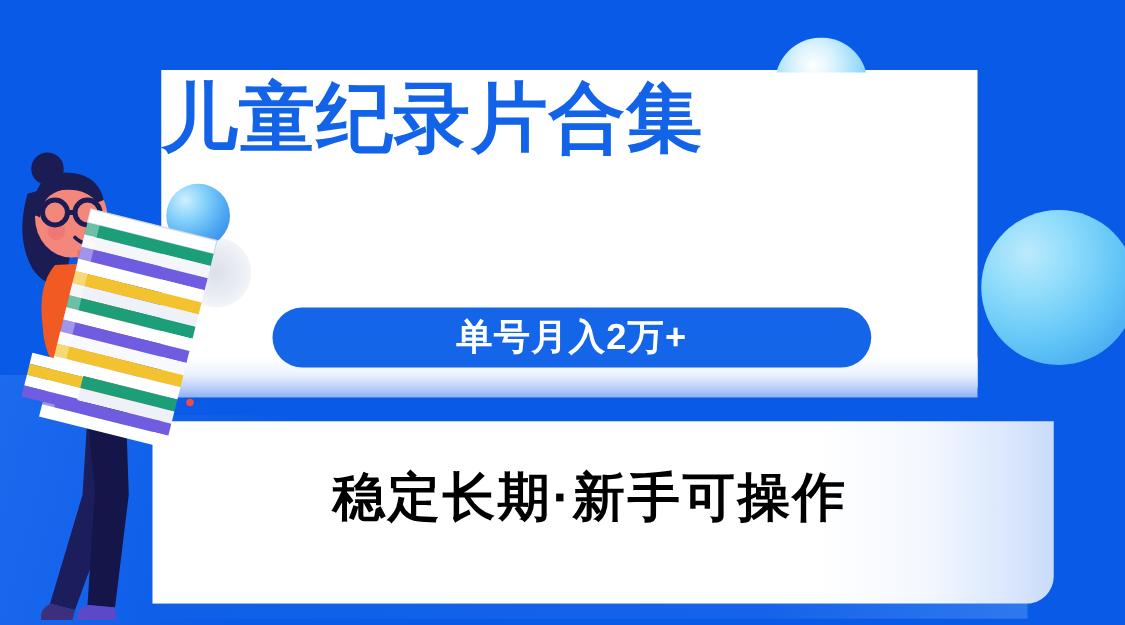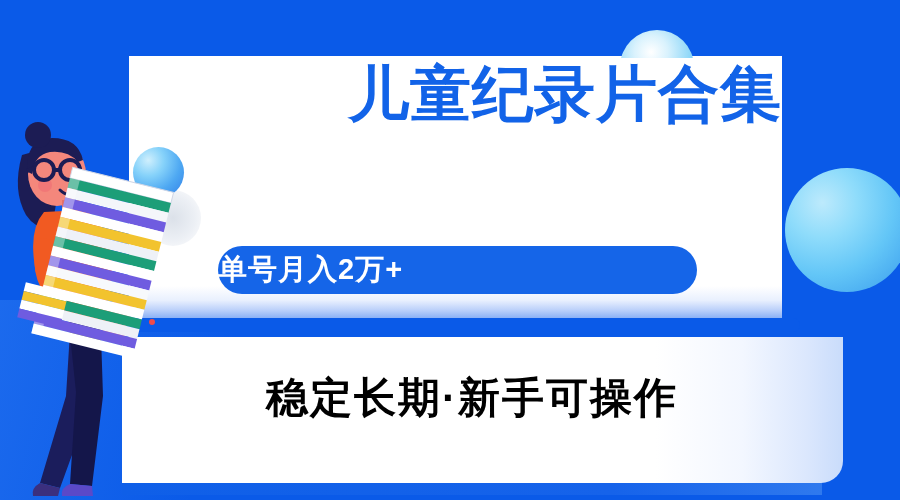--- a/index.html
+++ b/index.html
@@ -73,33 +73,33 @@
     border-radius:0 0 22px 0;
   }
   .card-bottom-footbar {
     position:absolute; left:122px; top:483px; width:700px; height:12px;
     background:linear-gradient(90deg,#0f5fe8 0%, #1663ea 70%, #2f79ee 100%);
   }
 
   
   .title {
     position:absolute; left:129px; top:62px; width:653px;
-    text-align:right;
+    text-align:left;
     color:#1263e8;
     font-size:61px;
     font-weight:bold;
     line-height:1.06;
     letter-spacing:1px;
     white-space:pre-line;
   }
   .pill {
     position:absolute; left:218px; top:246px; width:479px; height:48px;
     background:#1565e8;
     border-radius:24px;
-    display:flex; align-items:center; justify-content:flex-start;
+    display:flex; align-items:center; justify-content:center;
   }
   .pill span {
     color:#ffffff; font-size:29px; font-weight:bold; letter-spacing:1px;
   }
   .subtitle {
     position:absolute; left:122px; top:370px; width:700px;
     text-align:center;
     color:#000000;
     font-size:42px;
     font-weight:bold;

